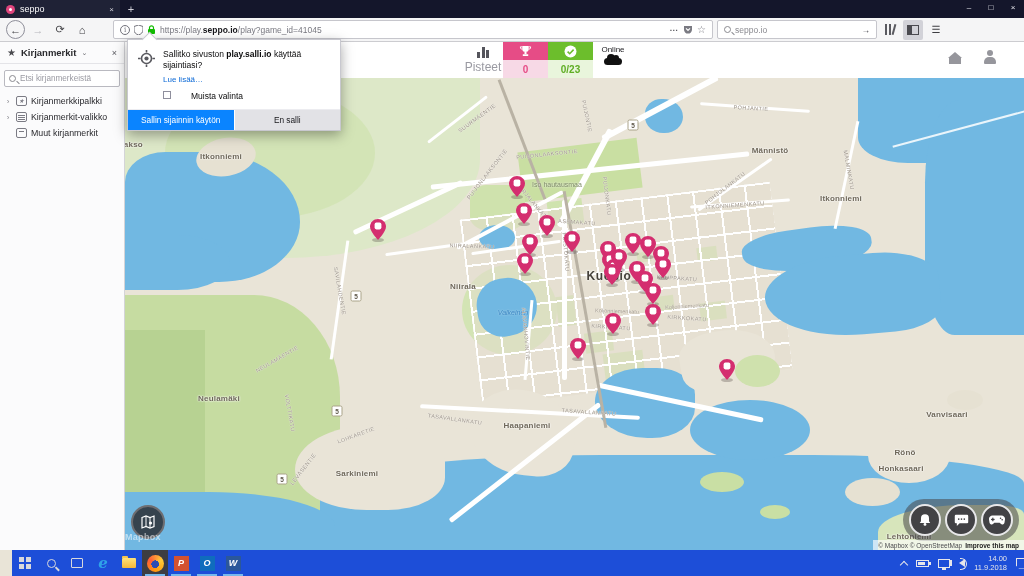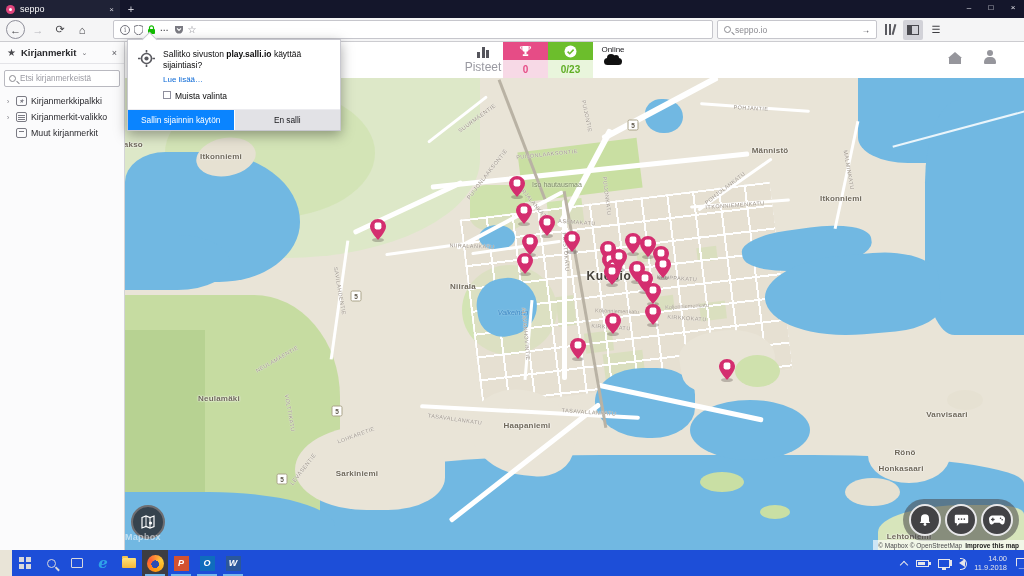--- a/index.html
+++ b/index.html
@@ -106,21 +106,21 @@
 .attribution{position:absolute;right:0;bottom:0;height:10px;background:rgba(255,255,255,.65);display:flex;align-items:center;gap:3px;padding:0 5px;font-size:6.5px;color:#4a4a4e;z-index:9;white-space:nowrap}
 .attribution b{font-weight:700;color:#222}
 
 .dialog{position:absolute;left:127px;top:39px;width:214px;background:#fff;border:1px solid #c8c8cf;box-shadow:0 4px 12px rgba(0,0,0,.35);z-index:60;font-size:8.5px;color:#0c0c0d}
 .dialog::before{content:"";position:absolute;left:16px;top:-6px;width:10px;height:10px;background:#fff;border-left:1px solid #c8c8cf;border-top:1px solid #c8c8cf;transform:rotate(45deg)}
 .dlg-body{display:flex;gap:8px;padding:9px 10px 7px 10px}
 .dlg-icon{flex:none;margin-top:1px}
 .dlg-text{line-height:1.35}
 .dlg-q b{font-weight:700}
 .dlg-link{color:#0a68d6;font-size:8px;margin-top:3px;display:inline-block}
-.dlg-check{display:flex;align-items:flex-start;gap:4px;margin-top:5px}
+.dlg-check{display:flex;align-items:flex-start;gap:20px;margin-top:5px}
 .dlg-check i{width:8px;height:8px;border:1px solid #8f8f9d;background:#fff;display:block}
 .dlg-buttons{display:flex;height:21px;border-top:1px solid #ececf0}
 .dlg-allow{flex:1;background:#0a84ff;color:#fff;display:flex;align-items:center;justify-content:center;font-size:8.3px;border-right:1px solid #fff}
 .dlg-deny{flex:1;background:#e2e2e6;color:#18181c;display:flex;align-items:center;justify-content:center;font-size:8.3px}
 
 .taskbar{position:absolute;left:12px;top:550px;width:1024px;height:26px;background:#1d4ed8;display:flex;align-items:stretch;z-index:70}
 .tb-btn{width:26px;display:flex;align-items:center;justify-content:center;position:relative}
 .tb-btn.running::after{content:"";position:absolute;left:3px;bottom:0;right:3px;height:2px;background:#76b9ed}
 .tb-btn.active{background:#3d3d42}
 .tray{margin-left:auto;display:flex;align-items:center;gap:9px;padding:0 8px;color:#e6e6ea}
@@ -181,20 +181,21 @@
         <svg width="9" height="10" viewBox="0 0 9 10">
             <path d="M4.5 0 9 1.5V5c0 2.5-2 4.2-4.5 5C2 9.2 0 7.5 0 5V1.5Z" fill="none" stroke="#73737c" stroke-width="1"></path>
           </svg>
       </span>
       <span class="ub-ic">
         <svg width="9" height="10" viewBox="0 0 9 10">
             <rect x="1" y="4" width="7" height="5" rx="1" fill="#12bc00"></rect>
             <path d="M2.5 4V2.8a2 2 0 0 1 4 0V4" fill="none" stroke="#12bc00" stroke-width="1.2"></path>
           </svg>
       </span>
+      <span class="urltext"><span>https://play.</span><b>seppo.io</b><span>/play?game_id=41045</span></span>
       <span class="ub-ic dots">⋯</span>
       <span class="ub-ic">
         <svg width="10" height="10" viewBox="0 0 10 10">
             <path d="M1 1h8v3.5A4 4 0 0 1 5 8.6 4 4 0 0 1 1 4.5Z" fill="#7a7a82"></path>
             <path d="M3 3.4 5 5.4l2-2" fill="none" stroke="#fff" stroke-width="1.1"></path>
           </svg>
       </span>
       <span class="ub-ic star">☆</span>
     </div>
     <div class="searchbar">

